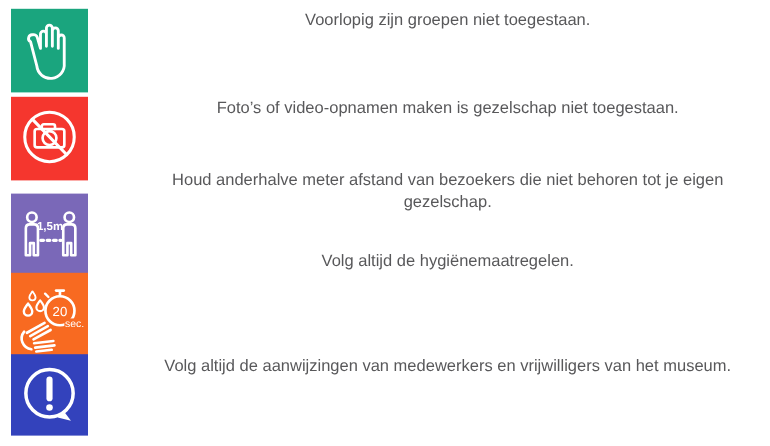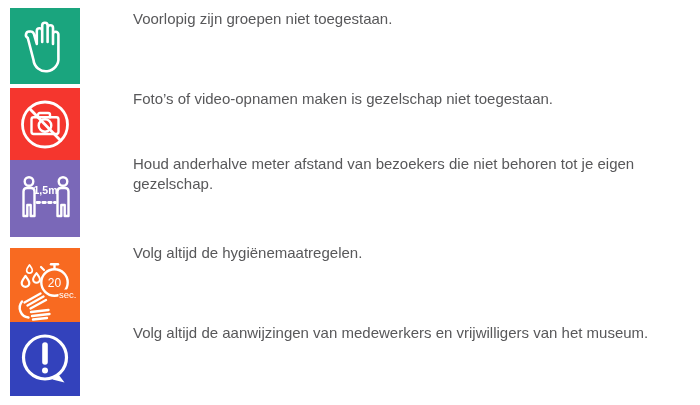--- a/index.html
+++ b/index.html
@@ -11,26 +11,26 @@
     overflow:hidden;
   }
   .rule{position:static;}
   .tile{
     position:absolute;left:10px;width:70px;
     background:var(--tile-color,#ccc);
     display:flex;align-items:center;justify-content:center;
   }
   .rule-text{
     position:absolute;left:133px;width:548px;
-    font-size:15px;line-height:20px;color:#58585a;
+    font-size:15px;line-height:20px;color:#58585a;text-align:center;
   }
   #tile1{top:8px;height:76px}   #text1{top:9px}
   #tile2{top:88px;height:76px}  #text2{top:89px}
-  #tile3{top:160px;height:77px} #text3{top:154px}
-  #tile4{top:248px;height:86px} #text4{top:243px}
+  #tile3{top:176px;height:77px} #text3{top:154px}
+  #tile4{top:248px;height:86px} #text4{top:228px}
   #tile5{top:322px;height:74px} #text5{top:323px}
   svg{display:block}
   svg .st{fill:none;stroke:#fff;stroke-linecap:round;stroke-linejoin:round;}
   svg text{font-family:"Liberation Sans", sans-serif;fill:#fff;}
 </style>
 </head>
 <body style="background: rgb(255, 255, 255);">
 
 <div>
 

